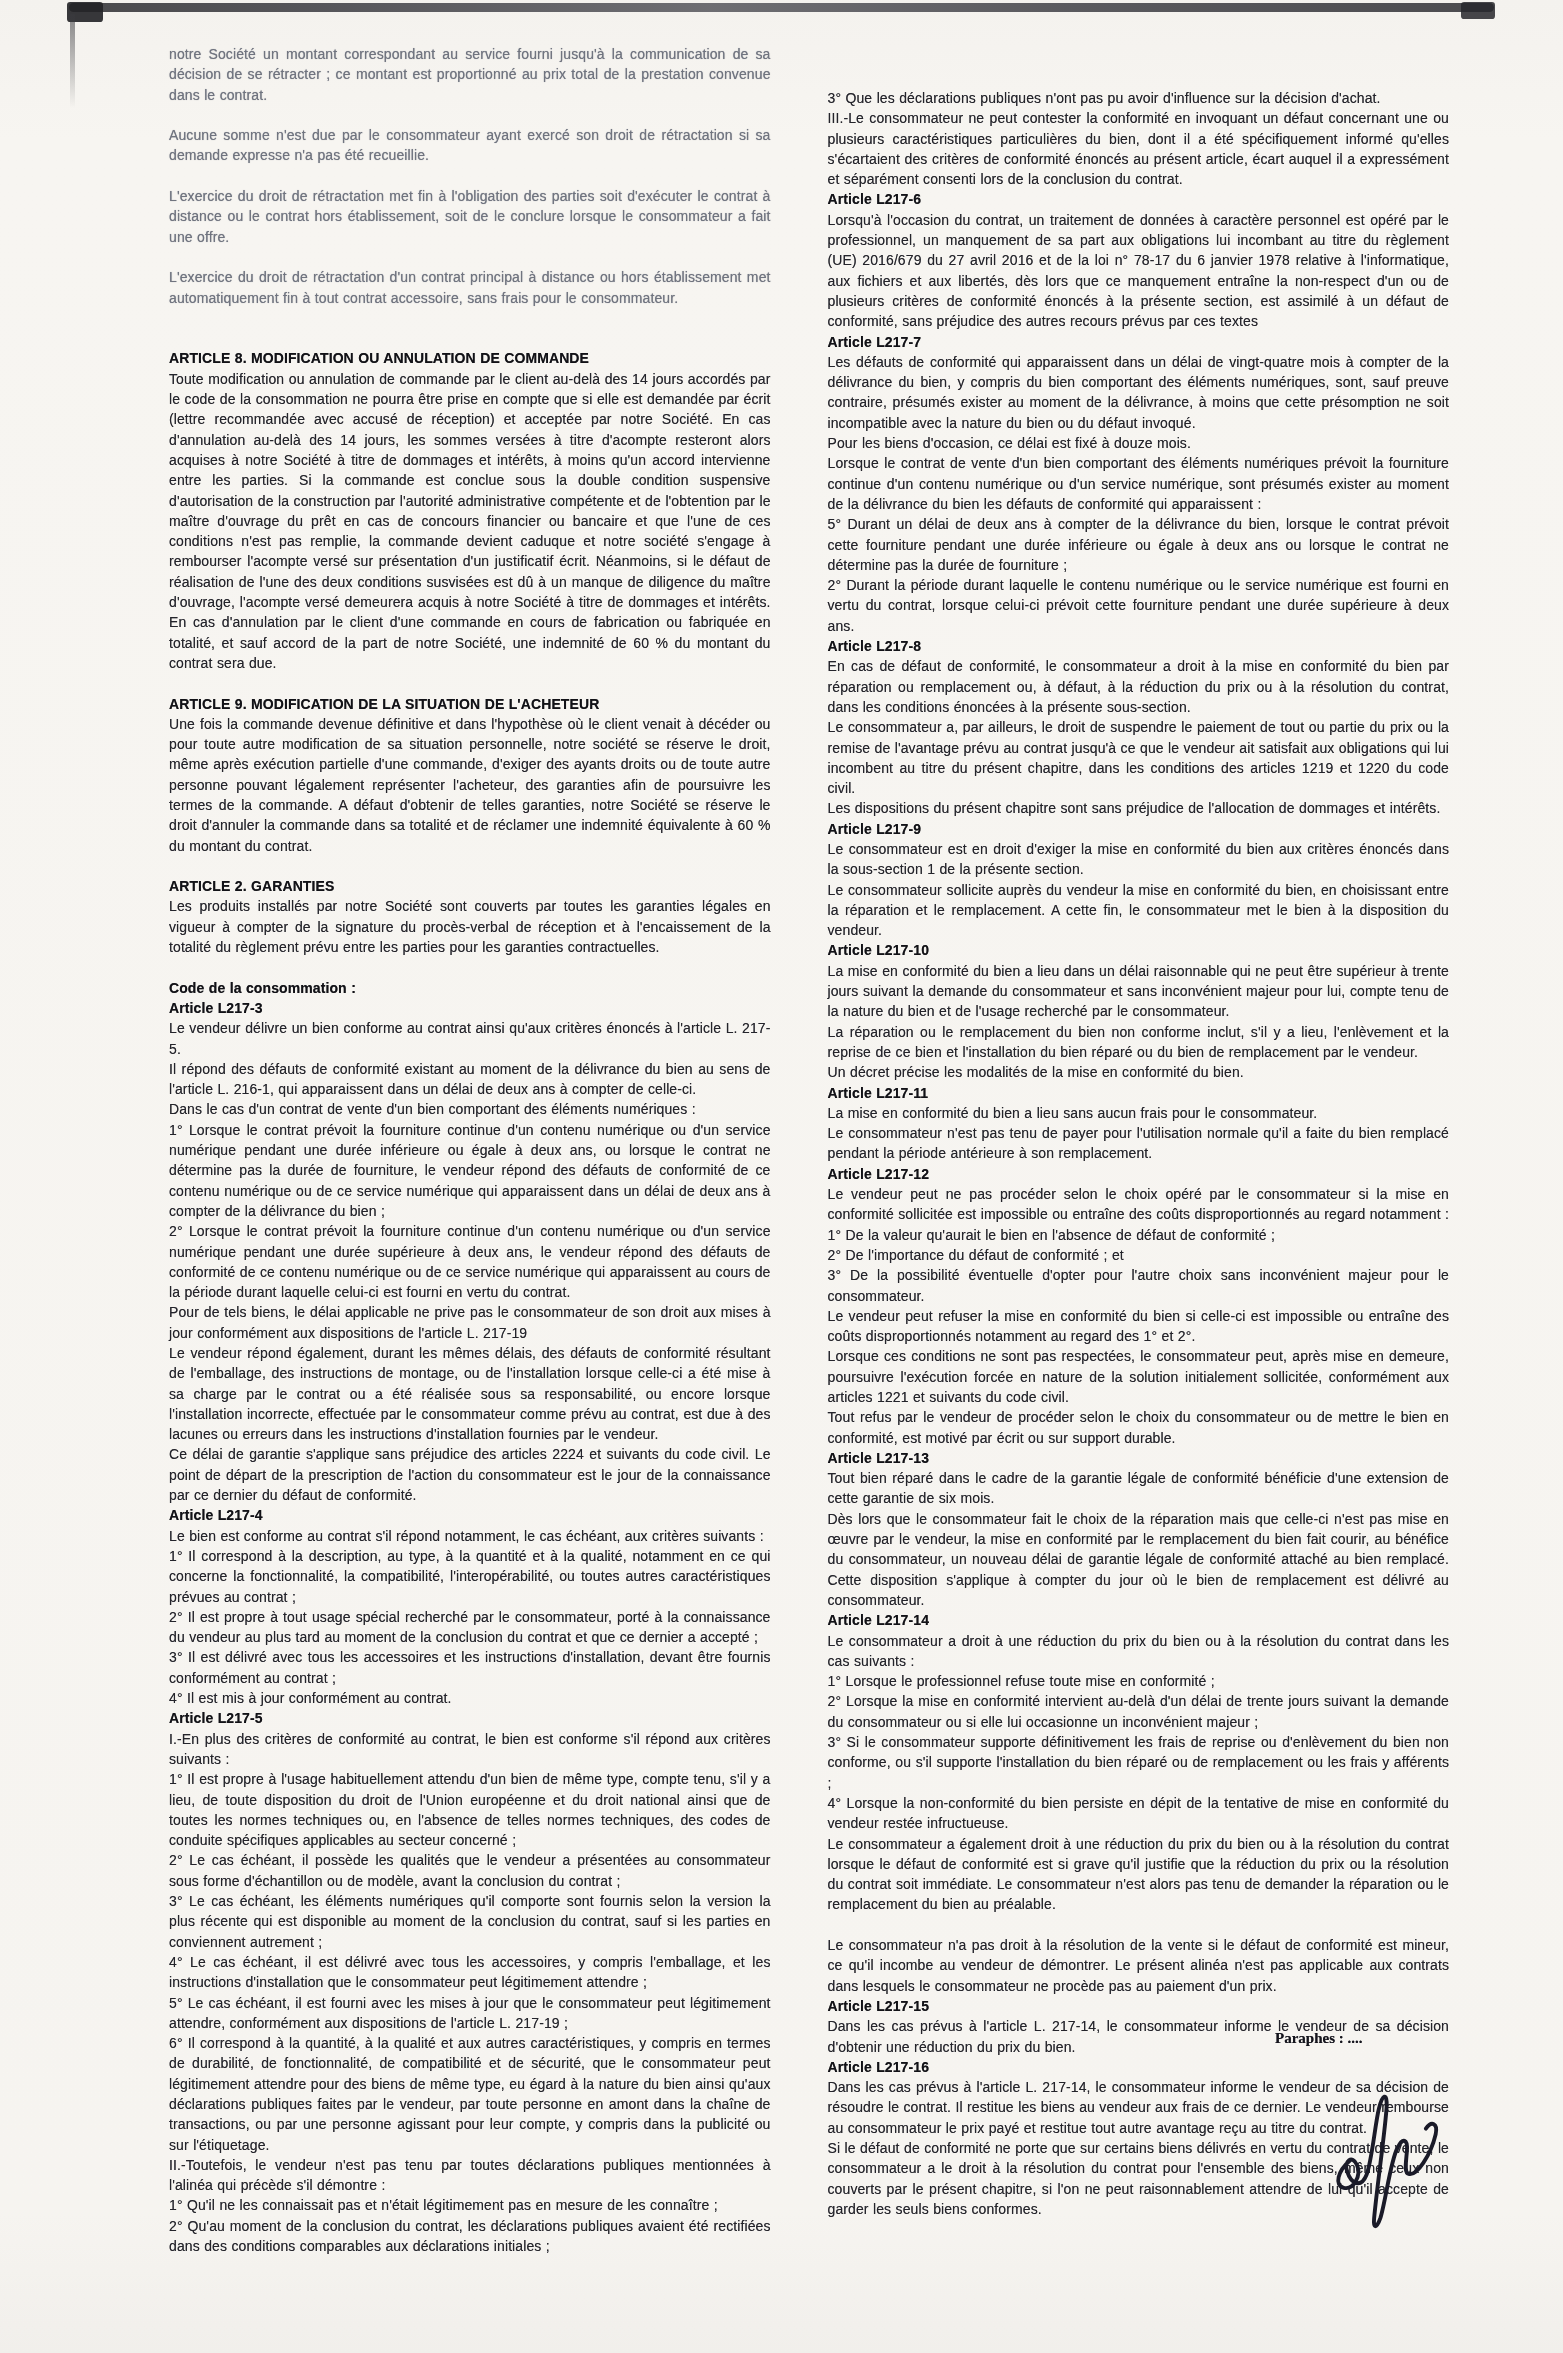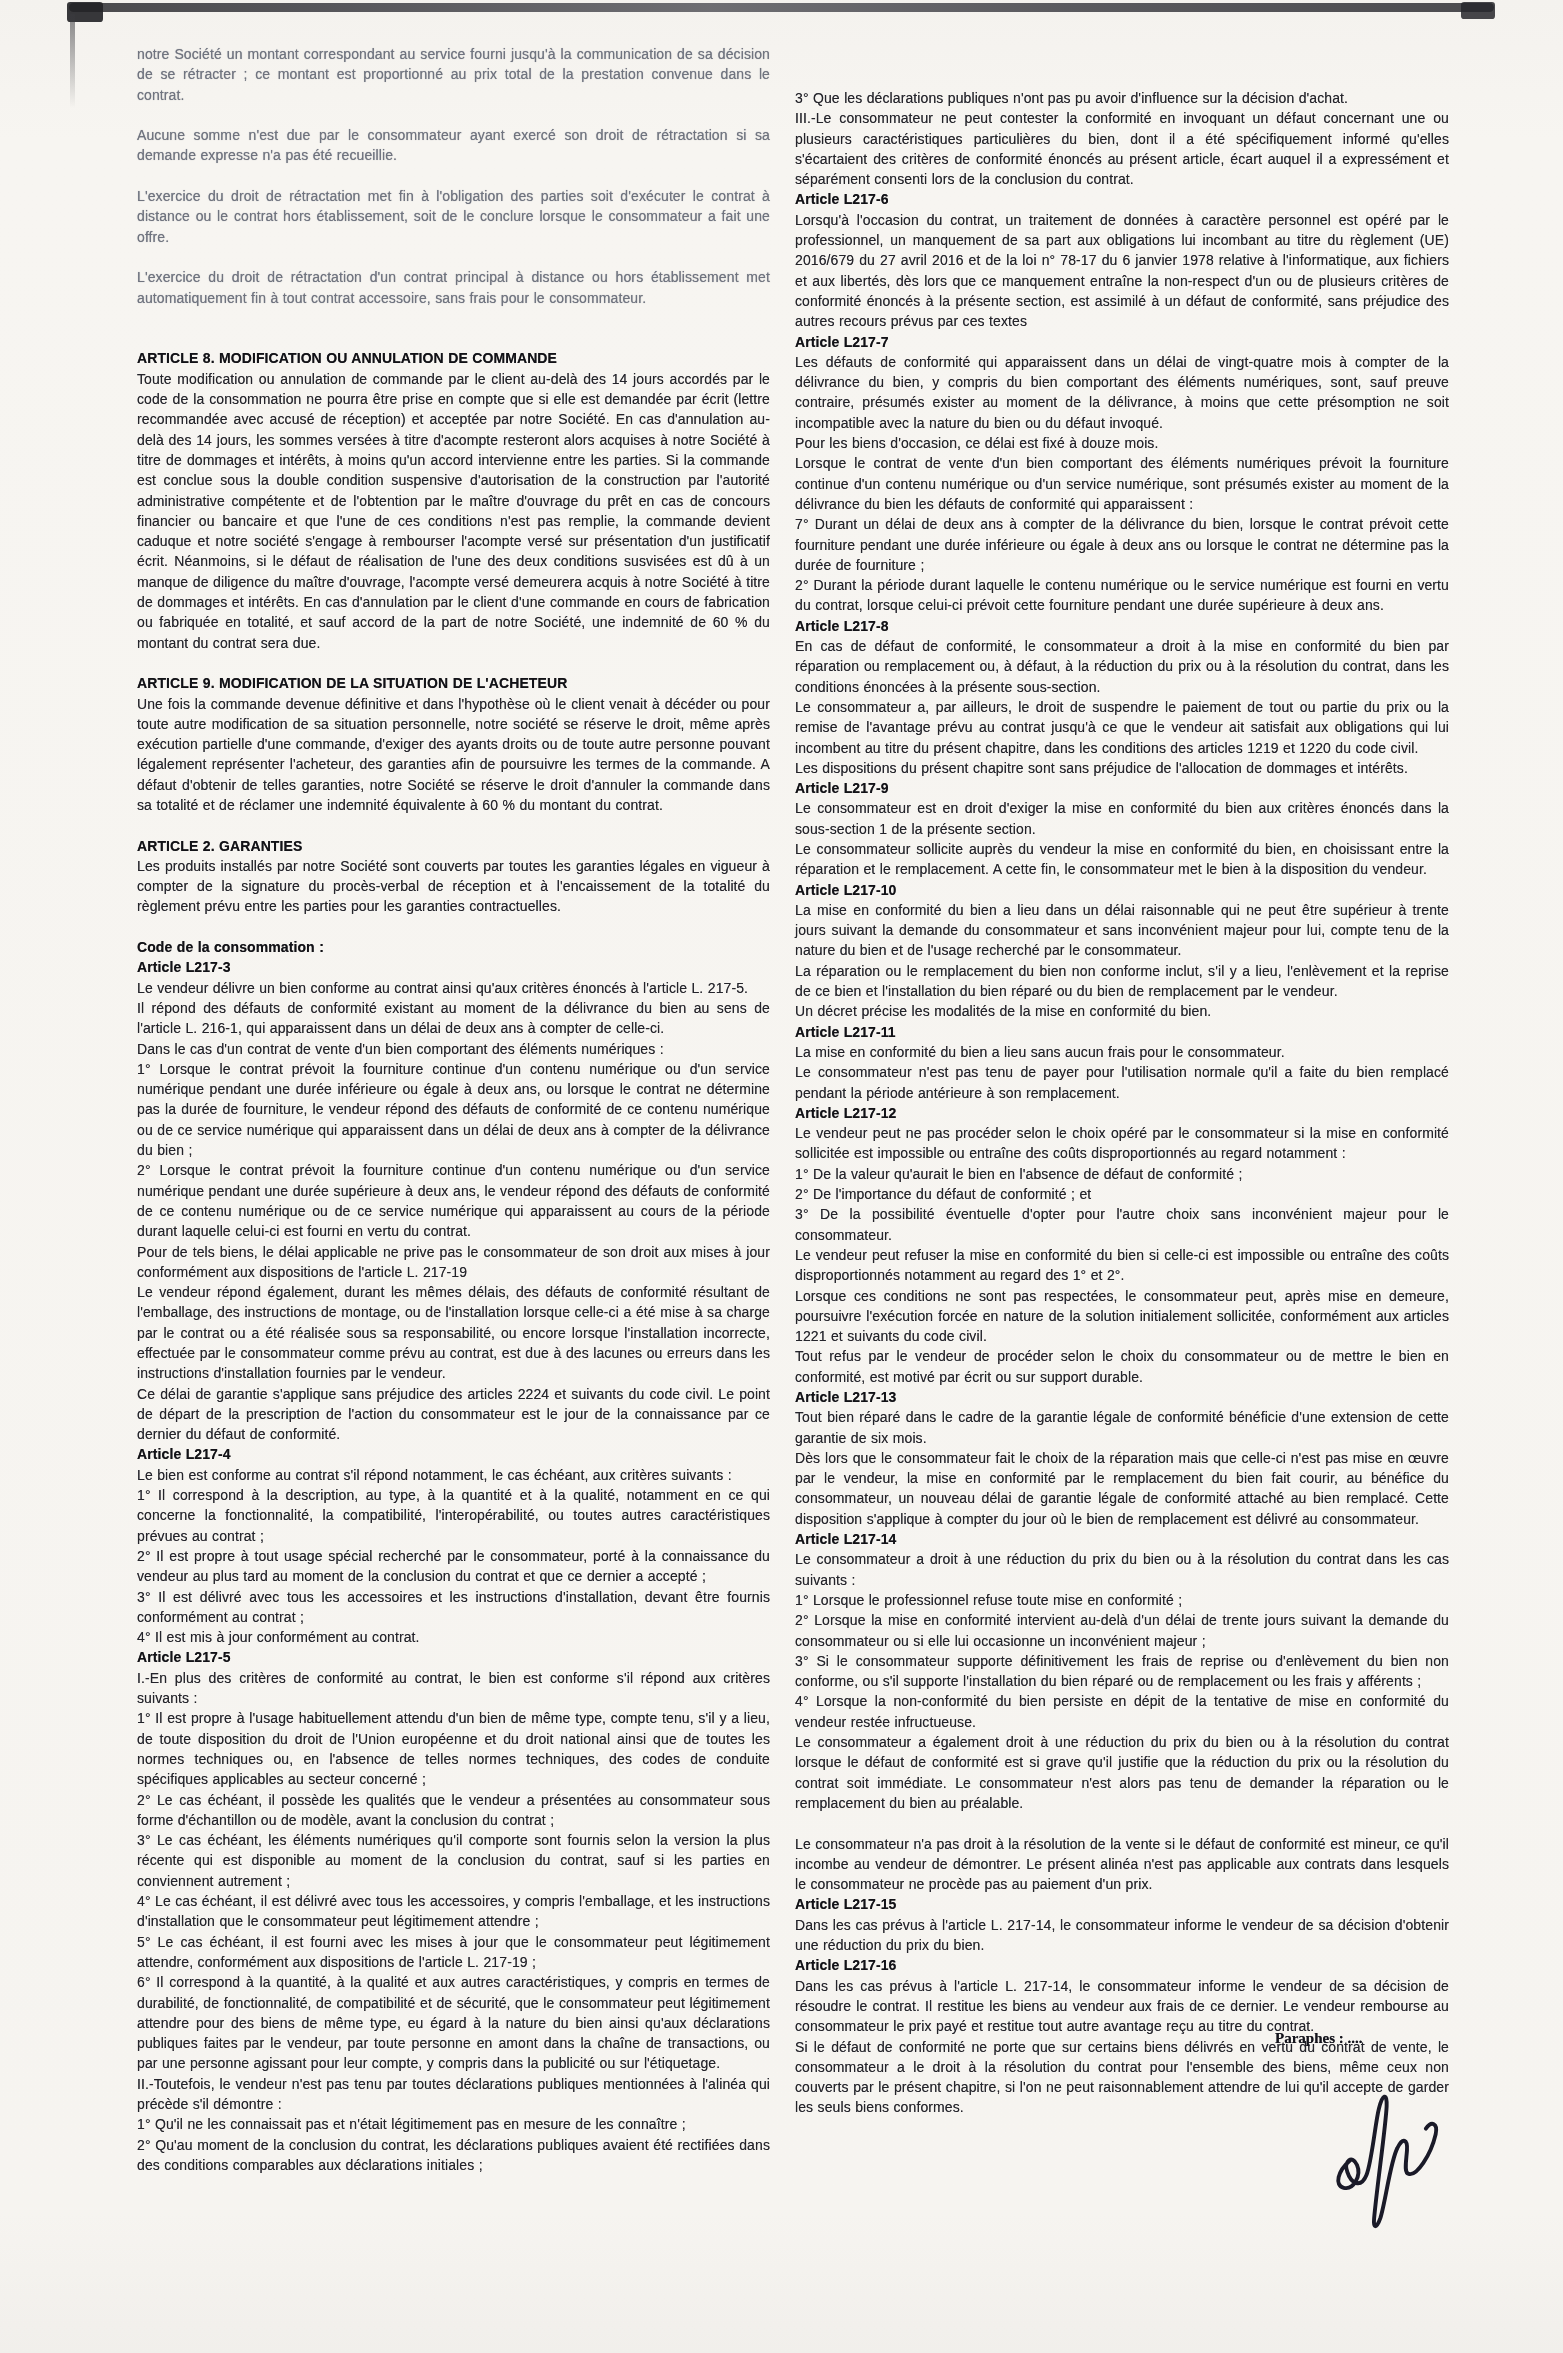--- a/index.html
+++ b/index.html
@@ -28,21 +28,21 @@
   .scan-left-edge{
     position:absolute;left:70px;top:14px;width:4.7px;height:94px;
     background:linear-gradient(180deg,#3a3a3e,rgba(60,60,64,0));
     opacity:.6;
   }
   .columns{
     position:absolute;left:137px;top:44px;width:1312px;
     display:flex;gap:25px;
   }
   .col{width:633px;font-size:14px;line-height:20.3px;text-align:justify;
-       letter-spacing:0.1px;word-spacing:0.4px;}
+       letter-spacing:0.1px;word-spacing:0.4px;margin-left:32px;}
   .col.right{width:654px;padding-top:44px;}
   .p{margin:0;color:#24242b;text-shadow:0 0 0.5px rgba(40,40,48,.55);}
   .p.pf{color:#70747f;filter:blur(0.3px);text-shadow:0 0 0.8px rgba(110,115,128,.8);}
   .h{margin:0;font-weight:bold;color:#121217;text-shadow:0 0 0.4px rgba(10,10,14,.6);}
   .sp{height:20.3px;}
   .footer-paraphes{
     position:absolute;left:1275px;top:2030px;width:188px;
     font-family:"Liberation Serif", serif;font-weight:bold;
     font-size:15px;color:#14141c;text-shadow:0 0 0.5px rgba(10,10,20,.6);
     white-space:nowrap;
@@ -112,21 +112,21 @@
       </div>
     <div class="col right">
         <div class="p">3° Que les déclarations publiques n'ont pas pu avoir d'influence sur la décision d'achat.</div>
         <div class="p">III.-Le consommateur ne peut contester la conformité en invoquant un défaut concernant une ou plusieurs caractéristiques particulières du bien, dont il a été spécifiquement informé qu'elles s'écartaient des critères de conformité énoncés au présent article, écart auquel il a expressément et séparément consenti lors de la conclusion du contrat.</div>
         <div class="h">Article L217-6</div>
         <div class="p">Lorsqu'à l'occasion du contrat, un traitement de données à caractère personnel est opéré par le professionnel, un manquement de sa part aux obligations lui incombant au titre du règlement (UE) 2016/679 du 27 avril 2016 et de la loi n° 78-17 du 6 janvier 1978 relative à l'informatique, aux fichiers et aux libertés, dès lors que ce manquement entraîne la non-respect d'un ou de plusieurs critères de conformité énoncés à la présente section, est assimilé à un défaut de conformité, sans préjudice des autres recours prévus par ces textes</div>
         <div class="h">Article L217-7</div>
         <div class="p">Les défauts de conformité qui apparaissent dans un délai de vingt-quatre mois à compter de la délivrance du bien, y compris du bien comportant des éléments numériques, sont, sauf preuve contraire, présumés exister au moment de la délivrance, à moins que cette présomption ne soit incompatible avec la nature du bien ou du défaut invoqué.</div>
         <div class="p">Pour les biens d'occasion, ce délai est fixé à douze mois.</div>
         <div class="p">Lorsque le contrat de vente d'un bien comportant des éléments numériques prévoit la fourniture continue d'un contenu numérique ou d'un service numérique, sont présumés exister au moment de la délivrance du bien les défauts de conformité qui apparaissent :</div>
-        <div class="p">7° Durant un délai de deux ans à compter de la délivrance du bien, lorsque le contrat prévoit cette fourniture pendant une durée inférieure ou égale à deux ans ou lorsque le contrat ne détermine pas la durée de fourniture ;</div>
+        <div class="p">5° Durant un délai de deux ans à compter de la délivrance du bien, lorsque le contrat prévoit cette fourniture pendant une durée inférieure ou égale à deux ans ou lorsque le contrat ne détermine pas la durée de fourniture ;</div>
         <div class="p">2° Durant la période durant laquelle le contenu numérique ou le service numérique est fourni en vertu du contrat, lorsque celui-ci prévoit cette fourniture pendant une durée supérieure à deux ans.</div>
         <div class="h">Article L217-8</div>
         <div class="p">En cas de défaut de conformité, le consommateur a droit à la mise en conformité du bien par réparation ou remplacement ou, à défaut, à la réduction du prix ou à la résolution du contrat, dans les conditions énoncées à la présente sous-section.</div>
         <div class="p">Le consommateur a, par ailleurs, le droit de suspendre le paiement de tout ou partie du prix ou la remise de l'avantage prévu au contrat jusqu'à ce que le vendeur ait satisfait aux obligations qui lui incombent au titre du présent chapitre, dans les conditions des articles 1219 et 1220 du code civil.</div>
         <div class="p">Les dispositions du présent chapitre sont sans préjudice de l'allocation de dommages et intérêts.</div>
         <div class="h">Article L217-9</div>
         <div class="p">Le consommateur est en droit d'exiger la mise en conformité du bien aux critères énoncés dans la sous-section 1 de la présente section.</div>
         <div class="p">Le consommateur sollicite auprès du vendeur la mise en conformité du bien, en choisissant entre la réparation et le remplacement. A cette fin, le consommateur met le bien à la disposition du vendeur.</div>
         <div class="h">Article L217-10</div>
         <div class="p">La mise en conformité du bien a lieu dans un délai raisonnable qui ne peut être supérieur à trente jours suivant la demande du consommateur et sans inconvénient majeur pour lui, compte tenu de la nature du bien et de l'usage recherché par le consommateur.</div>

